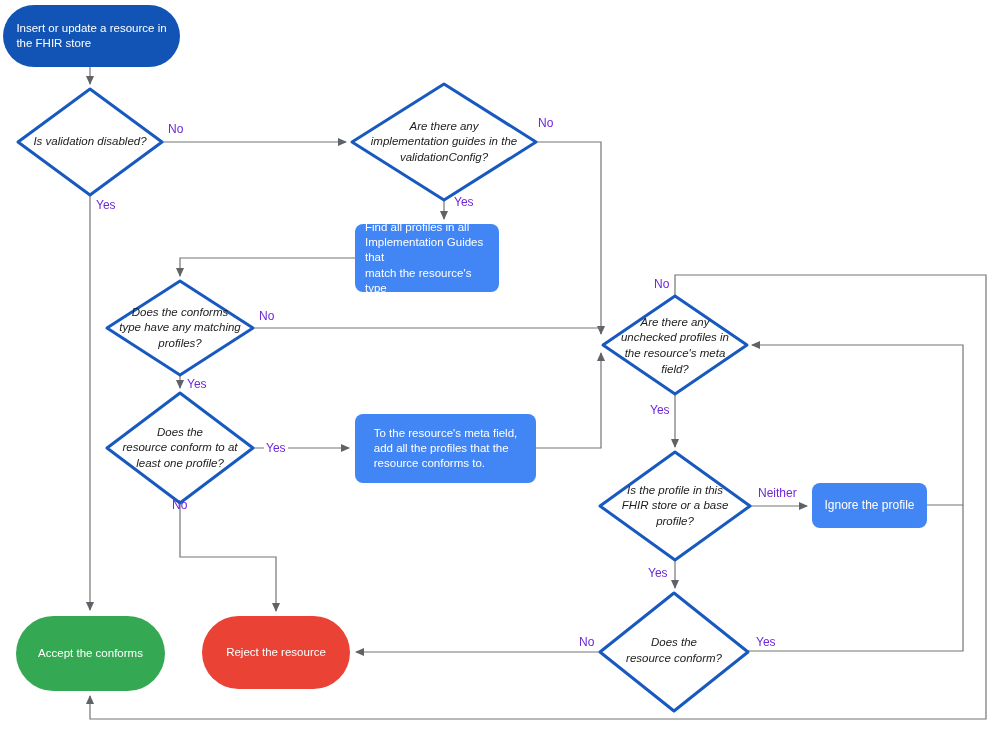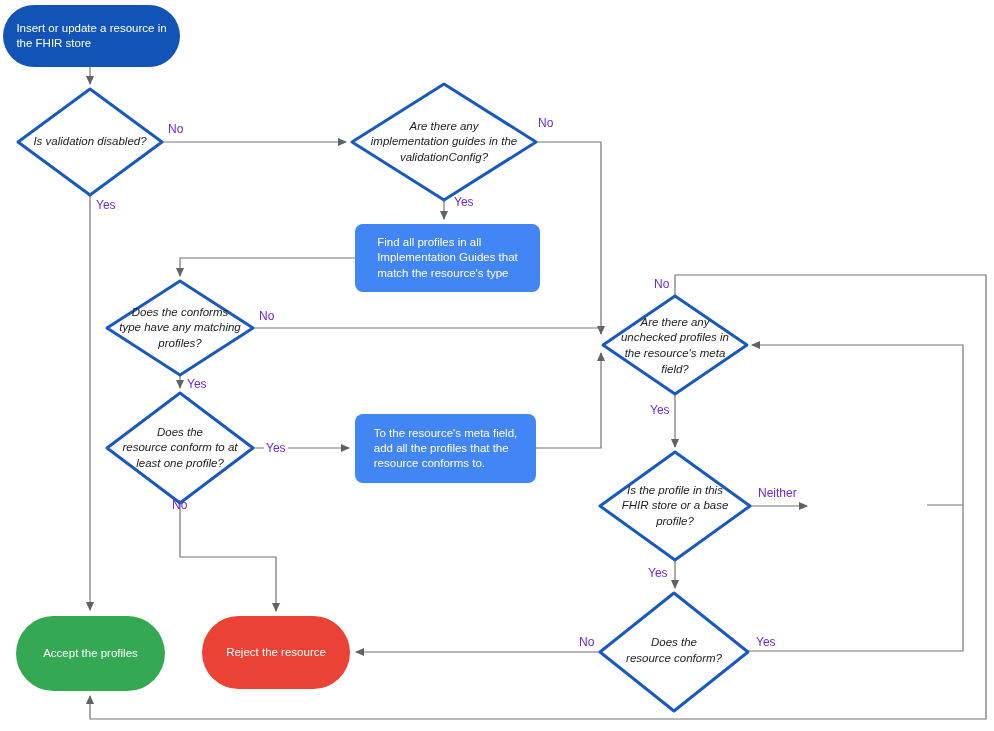--- a/index.html
+++ b/index.html
@@ -111,30 +111,31 @@
     <polygon class="decision-shape" points="180,281 253,328 180,375 107,328"></polygon>
     <polygon class="decision-shape" points="180,393 253,448 180,503 107,448"></polygon>
     <polygon class="decision-shape" points="675,296 747,345 675,394 603,345"></polygon>
     <polygon class="decision-shape" points="675,452 750,506 675,560 600,506"></polygon>
     <polygon class="decision-shape" points="674,593 748,652 674,711 600,652"></polygon>
   </svg>
 
   <div class="node terminal" style="left:3px; top:5px; width:177px; height:62px;">Insert or update a resource in
 the FHIR store</div>
 
-  <div class="node process" style="left:355px; top:224px; width:185px; height:68px;">Find all profiles in all
+  <div class="node process" style="left:355px; top:224px; width:144px; height:68px;">Find all profiles in all
 Implementation Guides that
 match the resource's type</div>
 
   <div class="node process" style="left:355px; top:414px; width:181px; height:69px;">To the resource's meta field,
 add all the profiles that the
 resource conforms to.</div>
 
+  <div class="node process" style="left:812px; top:483px; width:115px; height:45px; font-size:12px;">Ignore the profile</div>
 
-  <div class="node terminal accept" style="left:16px; top:616px; width:149px; height:75px;">Accept the profiles</div>
+  <div class="node terminal accept" style="left:16px; top:616px; width:149px; height:75px;">Accept the conforms</div>
 
   <div class="node terminal reject" style="left:202px; top:616px; width:148px; height:73px;">Reject the resource</div>
 
   <div class="decision-label" style="left:14px; top:128px; width:152px; height:28px;">Is validation disabled?</div>
 
   <div class="decision-label" style="left:364px; top:114px; width:160px; height:56px;">Are there any
 implementation guides in the
 validationConfig?</div>
 
   <div class="decision-label" style="left:110px; top:304px; width:140px; height:48px;">Does the conforms

